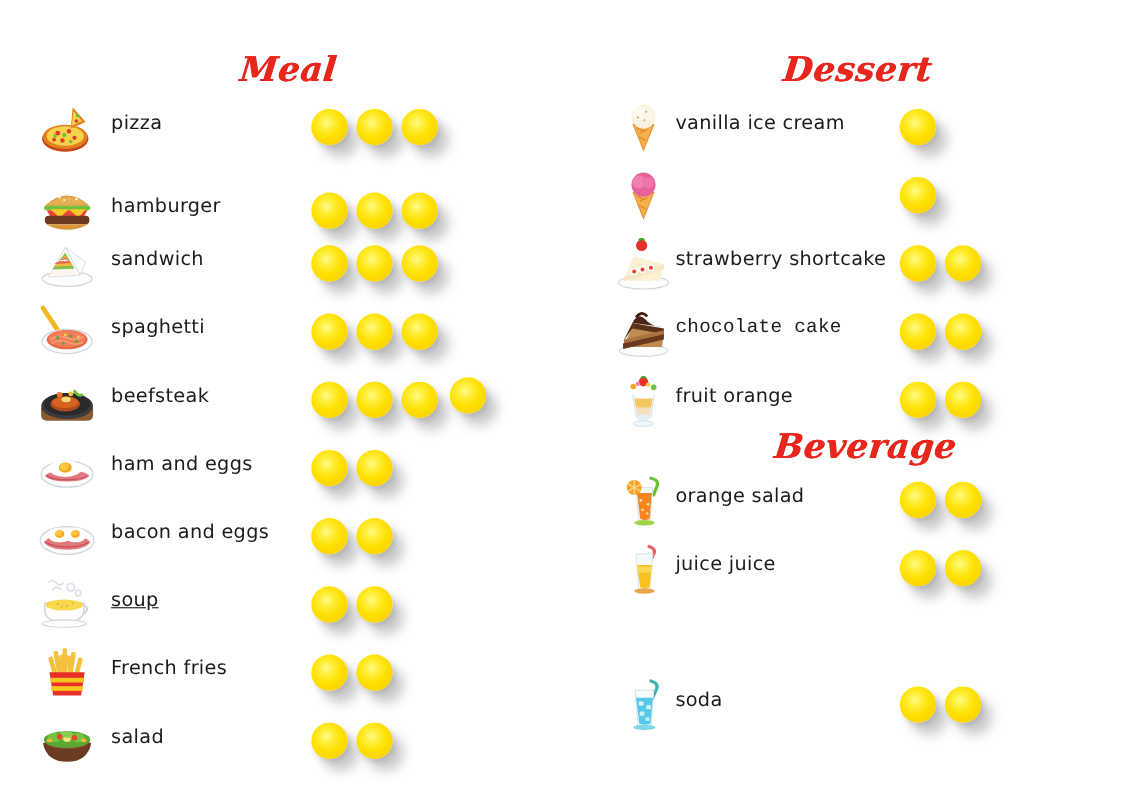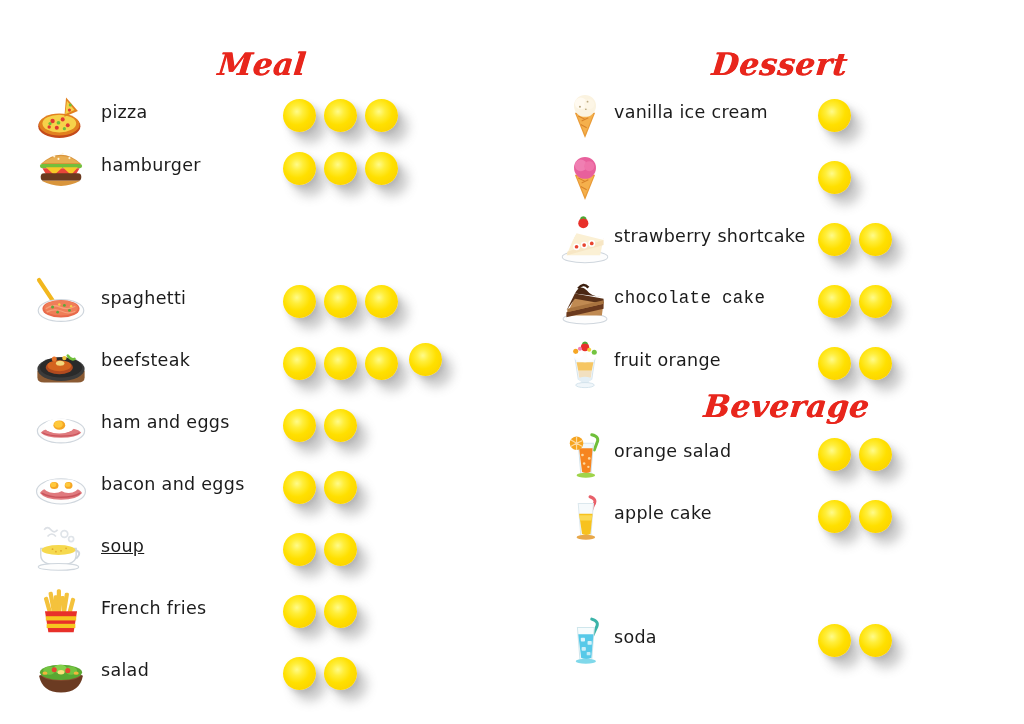--- a/index.html
+++ b/index.html
@@ -121,37 +121,57 @@
     <circle cx="42" cy="25" r="1.9" fill="#e03a2f"></circle>
   </svg>
         </span>
         <div class="row-label" style="left: 101px;">pizza</div>
         <div class="coin-strip" style="left: 283px;">
           <div class="coin" style="left: 0px; top: 14px;"></div>
           <div class="coin" style="left: 41px; top: 14px;"></div>
           <div class="coin" style="left: 82px; top: 14px;"></div>
         </div>
       </div>
-      <div class="row" style="top: 138px;">
+      <div class="row" style="top: 161px;">
         <span class="row-icon" style="left: 34px;">
           <svg viewBox="0 0 64 64" xmlns="http://www.w3.org/2000/svg">
     <path d="M8 26 Q32 4 56 26 Z" fill="#d9953c"></path>
     <path d="M10 25 Q32 8 54 25 Z" fill="#e8ae52"></path>
     <circle cx="24" cy="17" r="1.3" fill="#fff4d8"></circle>
             <circle cx="34" cy="14" r="1.3" fill="#fff4d8"></circle>
     <circle cx="42" cy="19" r="1.3" fill="#fff4d8"></circle>
             <circle cx="29" cy="20" r="1.2" fill="#fff4d8"></circle>
     <rect x="7" y="26" width="50" height="5" rx="2.5" fill="#74bf3b"></rect>
     <path d="M10 31 h44 l-4 7 h-36 z" fill="#e8453a"></path>
     <path d="M14 30 l10 9 l10 -9 l10 9 l8 -9" fill="#f7c827"></path>
     <rect x="8" y="37" width="48" height="9" rx="4" fill="#6b3a1f"></rect>
     <path d="M9 46 Q32 58 55 46 Z" fill="#d9953c"></path>
   </svg>
         </span>
         <div class="row-label" style="left: 101px;">hamburger</div>
+        <div class="coin-strip" style="left: 283px;">
+          <div class="coin" style="left: 0px; top: 14px;"></div>
+          <div class="coin" style="left: 41px; top: 14px;"></div>
+          <div class="coin" style="left: 82px; top: 14px;"></div>
+        </div>
+      </div>
+      <div class="row" style="top: 209px;">
+        <span class="row-icon" style="left: 34px;">
+          <svg viewBox="0 0 64 64" xmlns="http://www.w3.org/2000/svg">
+    <ellipse cx="32" cy="48" rx="27" ry="8" fill="#fdfdfd" stroke="#cfd6dd" stroke-width="1.3"></ellipse>
+    <path d="M12 46 L30 14 L46 44 Z" fill="#ffffff" stroke="#d8d8d8" stroke-width="1"></path>
+    <path d="M14 44 L29 18 L42 43 Z" fill="#fbf6ec"></path>
+    <path d="M16 38 L30 20 L40 37 Z" fill="#7ec24a"></path>
+    <path d="M17 35 L30 23 L38 34 Z" fill="#f2b93c"></path>
+    <path d="M18 32 L30 25 L36 31 Z" fill="#e8604c"></path>
+    <path d="M20 29 L30 27 L34 29 Z" fill="#fdf8ee"></path>
+    <path d="M30 14 L52 30 L46 44 Z" fill="#fdfdfd" stroke="#d8d8d8" stroke-width="1"></path>
+  </svg>
+        </span>
+        <div class="row-label" style="left: 101px;">sandwich</div>
         <div class="coin-strip" style="left: 283px;">
           <div class="coin" style="left: 0px; top: 14px;"></div>
           <div class="coin" style="left: 41px; top: 14px;"></div>
           <div class="coin" style="left: 82px; top: 14px;"></div>
         </div>
       </div>
       <div class="row" style="top: 271px;">
         <span class="row-icon" style="left: 34px;">
           <svg viewBox="0 0 64 64" xmlns="http://www.w3.org/2000/svg">
     <path d="M6 6 L22 30" stroke="#f2b71e" stroke-width="5" stroke-linecap="round"></path>
@@ -432,21 +452,21 @@
       <div class="row" style="top: 486px;">
         <span class="row-icon" style="left: 46px;">
           <svg viewBox="0 0 64 64" xmlns="http://www.w3.org/2000/svg">
     <path d="M38 8 q9 3 4 10 l-3 8" stroke="#e8606a" stroke-width="3.5" fill="none" stroke-linecap="round"></path>
     <path d="M24 16 L27 54 q6 3 12 0 L42 16 Z" fill="#f6fafc" stroke="#dce8ee" stroke-width="1.2"></path>
     <path d="M25 28 L41 28 L38.5 52 q-5 2.5 -10 0 Z" fill="#f7c21e"></path>
     <path d="M25.5 30 L40.5 30 L39.8 36 L26.2 36 Z" fill="#fbd955"></path>
     <ellipse cx="33" cy="56" rx="11" ry="3" fill="#e8a84a"></ellipse>
   </svg>
         </span>
-        <div class="row-label" style="left: 102px;">apple cake</div>
+        <div class="row-label" style="left: 102px;">juice juice</div>
         <div class="coin-strip" style="left: 306px;">
           <div class="coin" style="left: 0px; top: 14px;"></div>
           <div class="coin" style="left: 41px; top: 14px;"></div>
         </div>
       </div>
       <div class="row" style="top: 610px;">
         <span class="row-icon" style="left: 46px;">
           <svg viewBox="0 0 64 64" xmlns="http://www.w3.org/2000/svg">
     <path d="M40 6 q10 3 5 11 l-4 9" stroke="#3ab3a8" stroke-width="3.5" fill="none" stroke-linecap="round"></path>
     <path d="M23 16 L26 54 q7 3 14 0 L43 16 Z" fill="#f6fcfd" stroke="#cfe6ec" stroke-width="1.2"></path>

